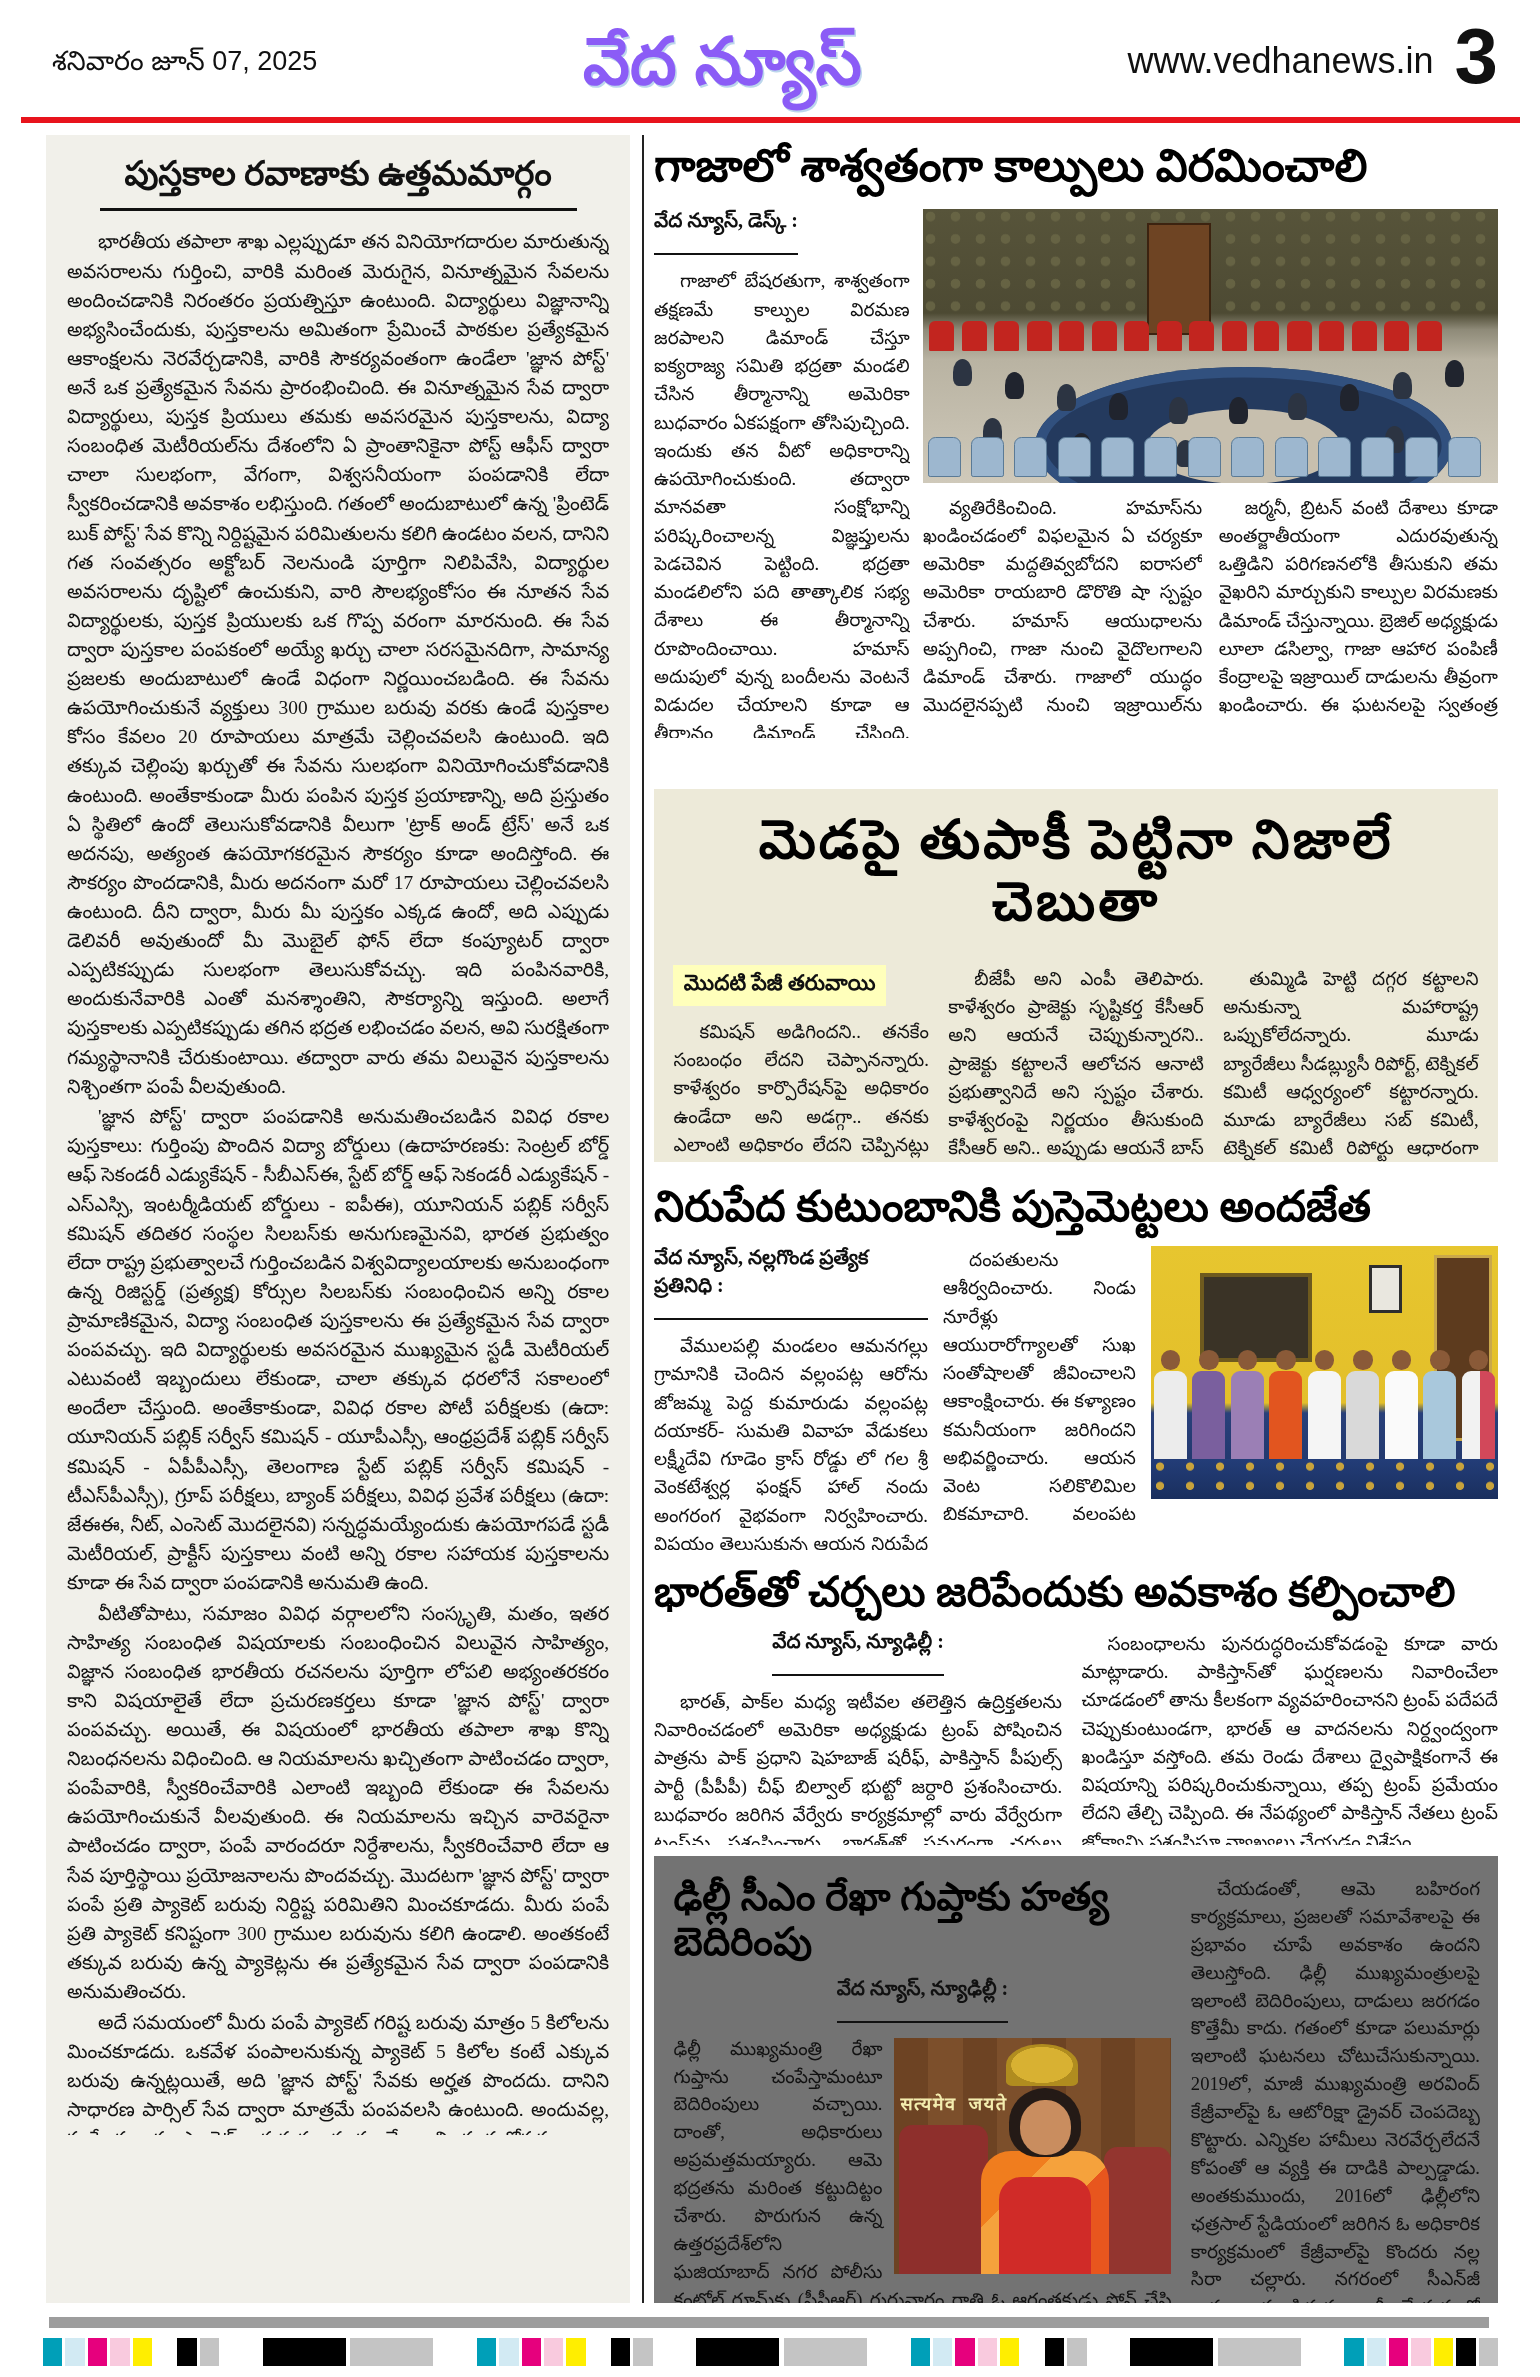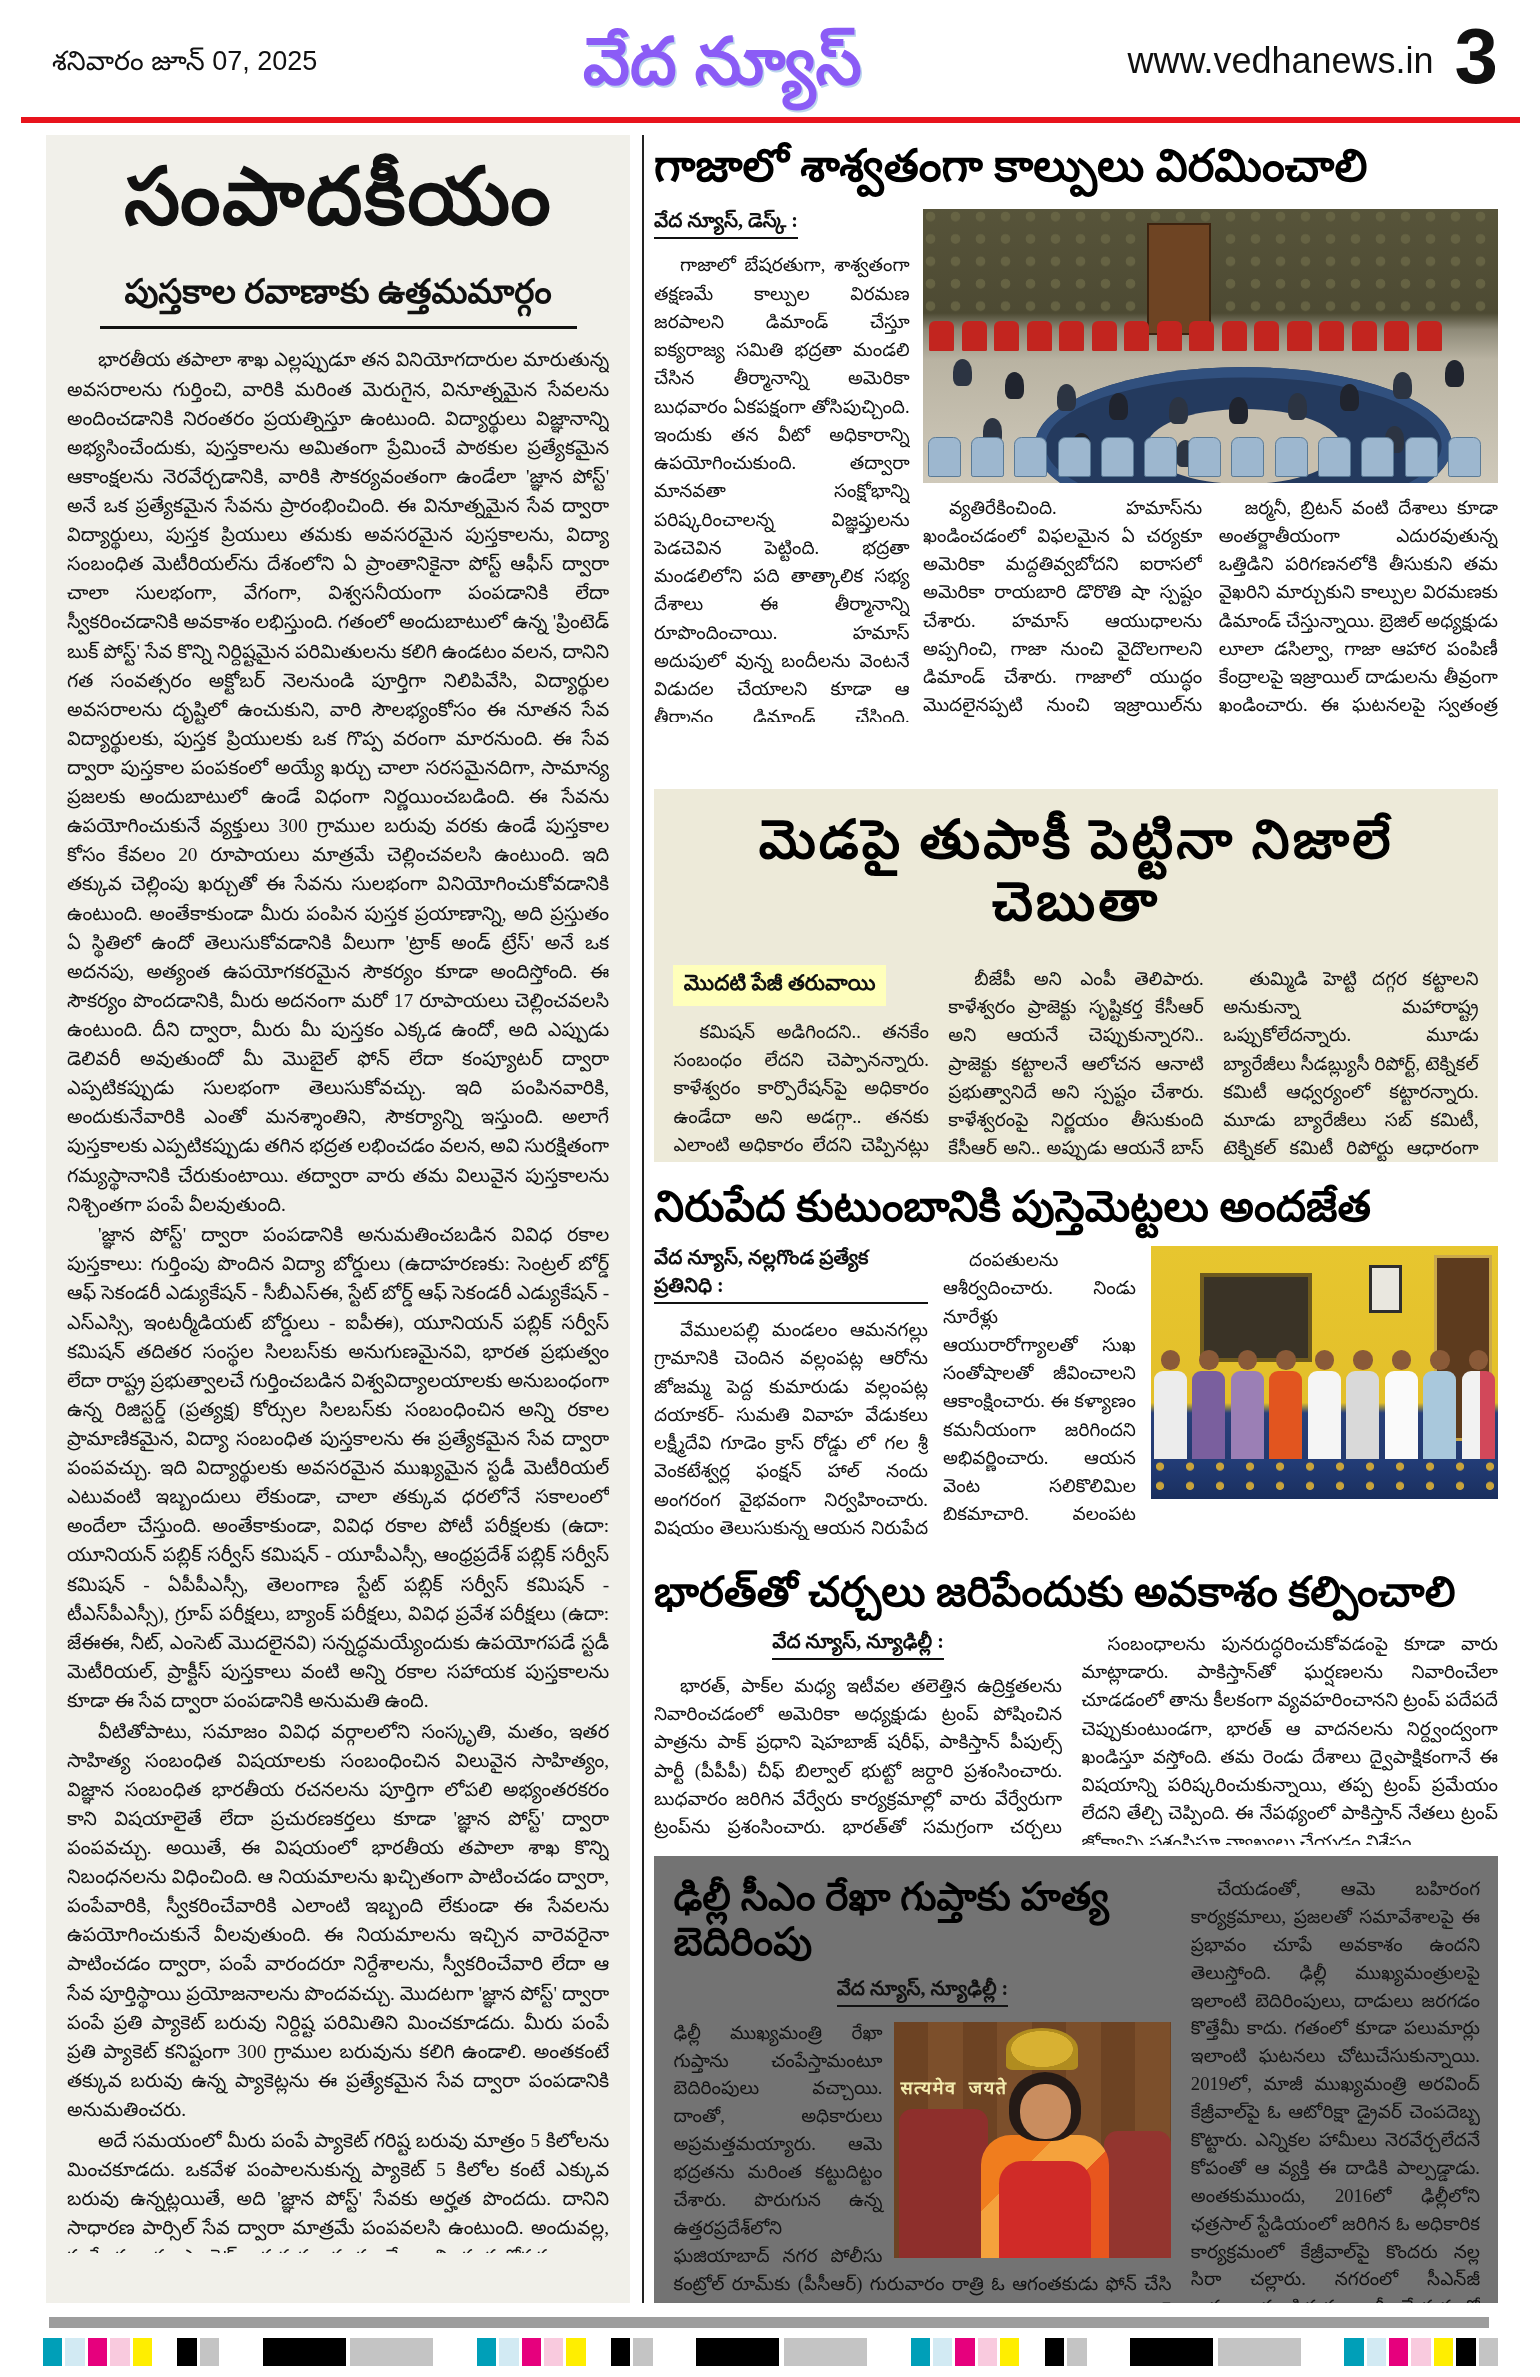--- a/index.html
+++ b/index.html
@@ -24,21 +24,21 @@
 
   
   .ed-title { font-size:80px; font-weight:bold; text-align:center; letter-spacing:1.5px; line-height:1.05; margin-bottom:34px; }
   .ed-sub { font-size:34px; font-weight:bold; text-align:center; margin-bottom:7.5px; }
   .ed-sub-rule { height:3px; background:#111; width:477px; margin:0 auto 16.4px auto; }
   .ed-body { font-size:19.4px; line-height:1.5; text-align:justify; height:1908px; overflow:hidden; }
   .ed-body p { text-indent:1.6em; margin-bottom:1.5px; }
 
   
   .headline { font-weight:bold; line-height:1.15; color:#000; }
-  .byline { font-weight:bold; font-size:20px; display:inline-block; border-bottom:2.2px solid #111; padding-bottom:0; margin-bottom:12px; }
+  .byline { font-weight:bold; font-size:20px; display:inline-block; border-bottom:2.2px solid #111; padding-bottom:16px; margin-bottom:12px; }
   .btxt { font-size:18.6px; line-height:1.52; text-align:justify; overflow:hidden; }
   .btxt p { text-indent:1.4em; }
 
   
   .art-gaza { padding-top:6px; height:642px; overflow:hidden; }
   .art-gaza .headline { font-size:45px; margin-bottom:16.4px; }
   .gaza-body { display:flex; gap:13.4px; }
   .gaza-col1 { width:265px; }
   .gaza-col1 .btxt { height:471px; }
   .gaza-right { flex:1; }
@@ -141,21 +141,20 @@
     <div class="m-right">
       <div class="m-site">www.vedhanews.in</div>
       <div class="m-pageno">3</div>
     </div>
   </header>
   <div class="redline"></div>
 
   <div class="content">
 
     <aside class="editorial">
-      <div class="ed-title">సంపాదకీయం</div>
       <div class="ed-sub">పుస్తకాల రవాణాకు ఉత్తమమార్గం</div>
       <div class="ed-sub-rule"></div>
       <div class="ed-body">
         <p>భారతీయ తపాలా శాఖ ఎల్లప్పుడూ తన వినియోగదారుల మారుతున్న అవసరాలను గుర్తించి, వారికి మరింత మెరుగైన, వినూత్నమైన సేవలను అందించడానికి నిరంతరం ప్రయత్నిస్తూ ఉంటుంది. విద్యార్థులు విజ్ఞానాన్ని అభ్యసించేందుకు, పుస్తకాలను అమితంగా ప్రేమించే పాఠకుల ప్రత్యేకమైన ఆకాంక్షలను నెరవేర్చడానికి, వారికి సౌకర్యవంతంగా ఉండేలా 'జ్ఞాన పోస్ట్' అనే ఒక ప్రత్యేకమైన సేవను ప్రారంభించింది. ఈ వినూత్నమైన సేవ ద్వారా విద్యార్థులు, పుస్తక ప్రియులు తమకు అవసరమైన పుస్తకాలను, విద్యా సంబంధిత మెటీరియల్‌ను దేశంలోని ఏ ప్రాంతానికైనా పోస్ట్ ఆఫీస్ ద్వారా చాలా సులభంగా, వేగంగా, విశ్వసనీయంగా పంపడానికి లేదా స్వీకరించడానికి అవకాశం లభిస్తుంది. గతంలో అందుబాటులో ఉన్న 'ప్రింటెడ్ బుక్ పోస్ట్' సేవ కొన్ని నిర్దిష్టమైన పరిమితులను కలిగి ఉండటం వలన, దానిని గత సంవత్సరం అక్టోబర్ నెలనుండి పూర్తిగా నిలిపివేసి, విద్యార్థుల అవసరాలను దృష్టిలో ఉంచుకుని, వారి సౌలభ్యంకోసం ఈ నూతన సేవ విద్యార్థులకు, పుస్తక ప్రియులకు ఒక గొప్ప వరంగా మారనుంది. ఈ సేవ ద్వారా పుస్తకాల పంపకంలో అయ్యే ఖర్చు చాలా సరసమైనదిగా, సామాన్య ప్రజలకు అందుబాటులో ఉండే విధంగా నిర్ణయించబడింది. ఈ సేవను ఉపయోగించుకునే వ్యక్తులు 300 గ్రాముల బరువు వరకు ఉండే పుస్తకాల కోసం కేవలం 20 రూపాయలు మాత్రమే చెల్లించవలసి ఉంటుంది. ఇది తక్కువ చెల్లింపు ఖర్చుతో ఈ సేవను సులభంగా వినియోగించుకోవడానికి ఉంటుంది. అంతేకాకుండా మీరు పంపిన పుస్తక ప్రయాణాన్ని, అది ప్రస్తుతం ఏ స్థితిలో ఉందో తెలుసుకోవడానికి వీలుగా 'ట్రాక్ అండ్ ట్రేస్' అనే ఒక అదనపు, అత్యంత ఉపయోగకరమైన సౌకర్యం కూడా అందిస్తోంది. ఈ సౌకర్యం పొందడానికి, మీరు అదనంగా మరో 17 రూపాయలు చెల్లించవలసి ఉంటుంది. దీని ద్వారా, మీరు మీ పుస్తకం ఎక్కడ ఉందో, అది ఎప్పుడు డెలివరీ అవుతుందో మీ మొబైల్ ఫోన్ లేదా కంప్యూటర్ ద్వారా ఎప్పటికప్పుడు సులభంగా తెలుసుకోవచ్చు. ఇది పంపినవారికి, అందుకునేవారికి ఎంతో మనశ్శాంతిని, సౌకర్యాన్ని ఇస్తుంది. అలాగే పుస్తకాలకు ఎప్పటికప్పుడు తగిన భద్రత లభించడం వలన, అవి సురక్షితంగా గమ్యస్థానానికి చేరుకుంటాయి. తద్వారా వారు తమ విలువైన పుస్తకాలను నిశ్చింతగా పంపే వీలవుతుంది.</p>
         <p>'జ్ఞాన పోస్ట్' ద్వారా పంపడానికి అనుమతించబడిన వివిధ రకాల పుస్తకాలు: గుర్తింపు పొందిన విద్యా బోర్డులు (ఉదాహరణకు: సెంట్రల్ బోర్డ్ ఆఫ్ సెకండరీ ఎడ్యుకేషన్ - సీబీఎస్ఈ, స్టేట్ బోర్డ్ ఆఫ్ సెకండరీ ఎడ్యుకేషన్ - ఎస్ఎస్సి, ఇంటర్మీడియట్ బోర్డులు - ఐపీఈ), యూనియన్ పబ్లిక్ సర్వీస్ కమిషన్ తదితర సంస్థల సిలబస్‌కు అనుగుణమైనవి, భారత ప్రభుత్వం లేదా రాష్ట్ర ప్రభుత్వాలచే గుర్తించబడిన విశ్వవిద్యాలయాలకు అనుబంధంగా ఉన్న రిజిస్టర్డ్ (ప్రత్యక్ష) కోర్సుల సిలబస్‌కు సంబంధించిన అన్ని రకాల ప్రామాణికమైన, విద్యా సంబంధిత పుస్తకాలను ఈ ప్రత్యేకమైన సేవ ద్వారా పంపవచ్చు. ఇది విద్యార్థులకు అవసరమైన ముఖ్యమైన స్టడీ మెటీరియల్ ఎటువంటి ఇబ్బందులు లేకుండా, చాలా తక్కువ ధరలోనే సకాలంలో అందేలా చేస్తుంది. అంతేకాకుండా, వివిధ రకాల పోటీ పరీక్షలకు (ఉదా: యూనియన్ పబ్లిక్ సర్వీస్ కమిషన్ - యూపీఎస్సీ, ఆంధ్రప్రదేశ్ పబ్లిక్ సర్వీస్ కమిషన్ - ఏపీపీఎస్సీ, తెలంగాణ స్టేట్ పబ్లిక్ సర్వీస్ కమిషన్ - టీఎస్‌పీఎస్సీ), గ్రూప్ పరీక్షలు, బ్యాంక్ పరీక్షలు, వివిధ ప్రవేశ పరీక్షలు (ఉదా: జేఈఈ, నీట్, ఎంసెట్ మొదలైనవి) సన్నద్ధమయ్యేందుకు ఉపయోగపడే స్టడీ మెటీరియల్, ప్రాక్టీస్ పుస్తకాలు వంటి అన్ని రకాల సహాయక పుస్తకాలను కూడా ఈ సేవ ద్వారా పంపడానికి అనుమతి ఉంది.</p>
         <p>వీటితోపాటు, సమాజం వివిధ వర్గాలలోని సంస్కృతి, మతం, ఇతర సాహిత్య సంబంధిత విషయాలకు సంబంధించిన విలువైన సాహిత్యం, విజ్ఞాన సంబంధిత భారతీయ రచనలను పూర్తిగా లోపలి అభ్యంతరకరం కాని విషయాలైతే లేదా ప్రచురణకర్తలు కూడా 'జ్ఞాన పోస్ట్' ద్వారా పంపవచ్చు. అయితే, ఈ విషయంలో భారతీయ తపాలా శాఖ కొన్ని నిబంధనలను విధించింది. ఆ నియమాలను ఖచ్చితంగా పాటించడం ద్వారా, పంపేవారికి, స్వీకరించేవారికి ఎలాంటి ఇబ్బంది లేకుండా ఈ సేవలను ఉపయోగించుకునే వీలవుతుంది. ఈ నియమాలను ఇచ్చిన వారెవరైనా పాటించడం ద్వారా, పంపే వారందరూ నిర్దేశాలను, స్వీకరించేవారి లేదా ఆ సేవ పూర్తిస్థాయి ప్రయోజనాలను పొందవచ్చు. మొదటగా 'జ్ఞాన పోస్ట్' ద్వారా పంపే ప్రతి ప్యాకెట్ బరువు నిర్దిష్ట పరిమితిని మించకూడదు. మీరు పంపే ప్రతి ప్యాకెట్ కనిష్టంగా 300 గ్రాముల బరువును కలిగి ఉండాలి. అంతకంటే తక్కువ బరువు ఉన్న ప్యాకెట్లను ఈ ప్రత్యేకమైన సేవ ద్వారా పంపడానికి అనుమతించరు.</p>
         <p>అదే సమయంలో మీరు పంపే ప్యాకెట్ గరిష్ట బరువు మాత్రం 5 కిలోలను మించకూడదు. ఒకవేళ పంపాలనుకున్న ప్యాకెట్ 5 కిలోల కంటే ఎక్కువ బరువు ఉన్నట్లయితే, అది 'జ్ఞాన పోస్ట్' సేవకు అర్హత పొందదు. దానిని సాధారణ పార్సిల్ సేవ ద్వారా మాత్రమే పంపవలసి ఉంటుంది. అందువల్ల, పంపే ముందు ప్యాకెట్ బరువును తూకం వేయించి చూసుకోవడం చాలా ముఖ్యం. రెండవది, 'జ్ఞాన పోస్ట్' సేవ ప్రధాన, ముఖ్యోద్దేశం విద్యా వ్యాప్తికి, జ్ఞాన సముపార్జనకు తోడ్పడటం. అందువల్ల ఎలాంటి వాణిజ్యపరమైన పుస్తకాలను (అంటే, వ్యాపార లాభాలకోసం ఉద్దేశించిన ముద్రణలు, ప్రకటనలు మొదలైనవి) ఈ సేవ ద్వారా పంపడానికి వీలు లేదు. ఈ నియమాల ముఖ్య ఉద్దేశం ఏమిటంటే ఈ సేవ నిజంగా విద్యాభ్యాసం, జ్ఞానార్జన కోసం పంపబడుతున్న వాటికే పరిమితం కావడం, వ్యాపార ప్రయోజనాలకు దుర్వినియోగం కాకుండా ఉండటం.</p>
 
       </div>
     </aside>

